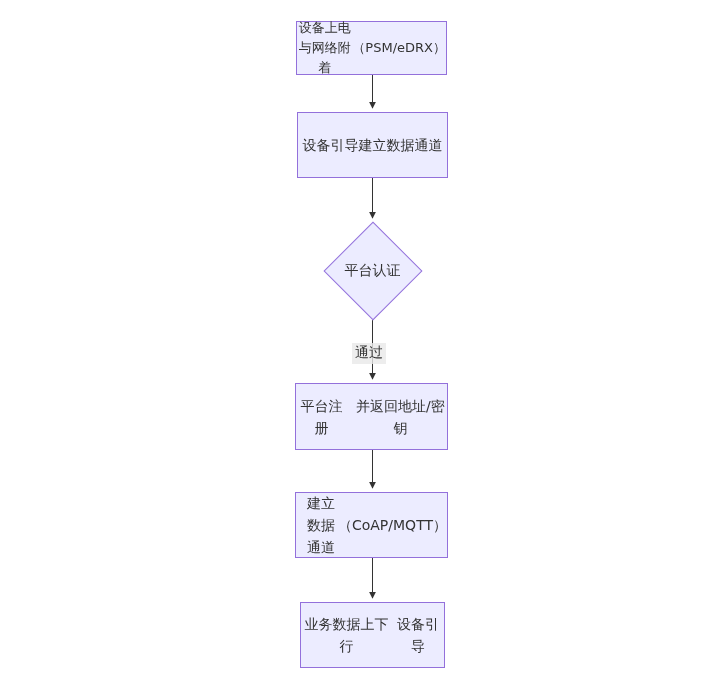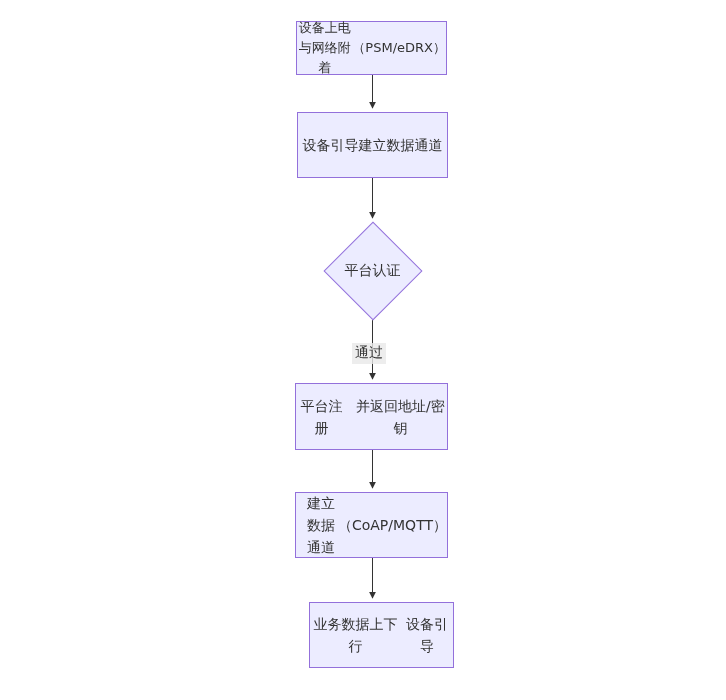--- a/index.html
+++ b/index.html
@@ -38,21 +38,21 @@
     color: #333333;
   }
   .node.small-text {
     font-size: 13px;
     line-height: 20px;
   }
   #node-power-attach   { left: 296px; top: 21px;  width: 151px; height: 54px; }
   #node-bootstrap      { left: 297px; top: 112px; width: 151px; height: 66px; }
   #node-register       { left: 295px; top: 383px; width: 153px; height: 67px; gap: 7px; }
   #node-data-channel   { left: 295px; top: 492px; width: 153px; height: 66px; padding-left: 8px; }
-  #node-business-data  { left: 300px; top: 602px; width: 145px; height: 66px; margin-left: 9px; }
+  #node-business-data  { left: 300px; top: 602px; width: 145px; height: 66px; }
 
   .decision {
     position: absolute;
     left: 322px;
     top: 221px;
     width: 101px;
     height: 100px;
   }
   .decision .diamond-shape {
     position: absolute;

